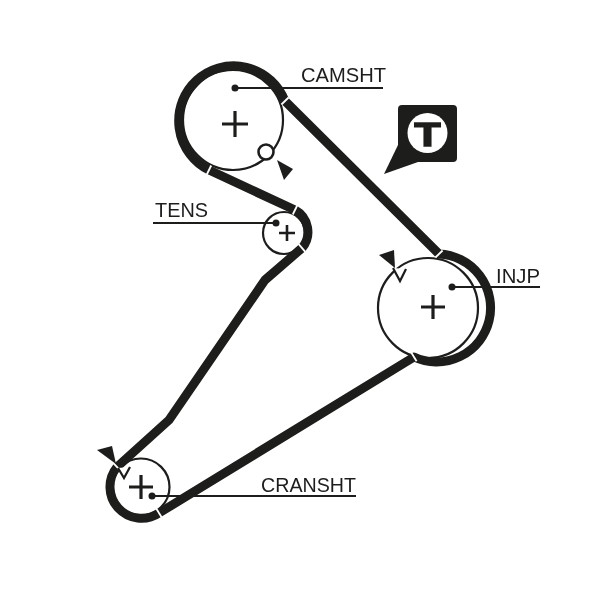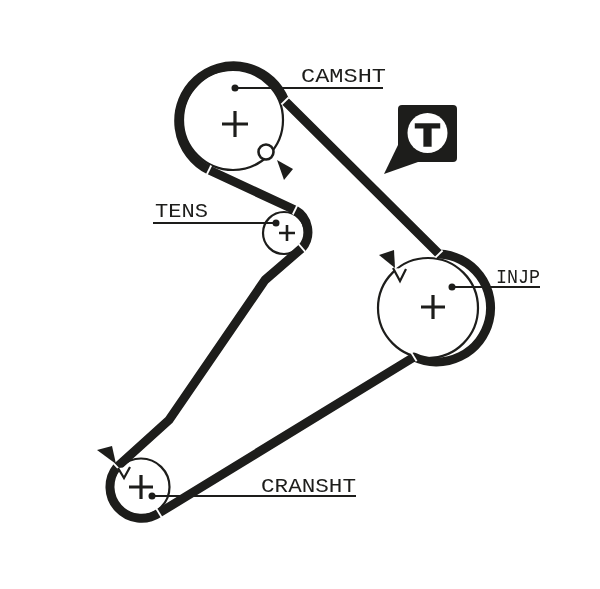--- a/index.html
+++ b/index.html
@@ -1,19 +1,19 @@
 <!DOCTYPE html>
 <html style="--ink: #1d1d1b; --bg: #ffffff;"><head>
 <meta charset="utf-8">
 <style>
   :root { --ink:#1d1d1b; --bg:#ffffff; }
   html,body { margin:0; padding:0; background:var(--bg); }
   .stage {
     position:relative; width:600px; height:589px; background:var(--bg);
-    font-family:Liberation Mono, monospace; overflow:hidden;
+    font-family:Liberation Sans, sans-serif; overflow:hidden;
   }
   svg { display:block; width:600px; height:589px; }
 
   .pulley   { fill:var(--bg); stroke:var(--ink); stroke-width:2.2; }
   .belt     { fill:none; stroke:var(--ink); stroke-width:9;
               stroke-linejoin:round; stroke-linecap:round; }
   .belt-tick{ stroke:var(--bg); stroke-width:1.8; stroke-linecap:butt; }
   .plus     { stroke:var(--ink); stroke-width:3.2; stroke-linecap:butt; fill:none; }
   .plus-sm  { stroke:var(--ink); stroke-width:2.6; stroke-linecap:butt; fill:none; }
   .leader   { stroke:var(--ink); stroke-width:2; }

